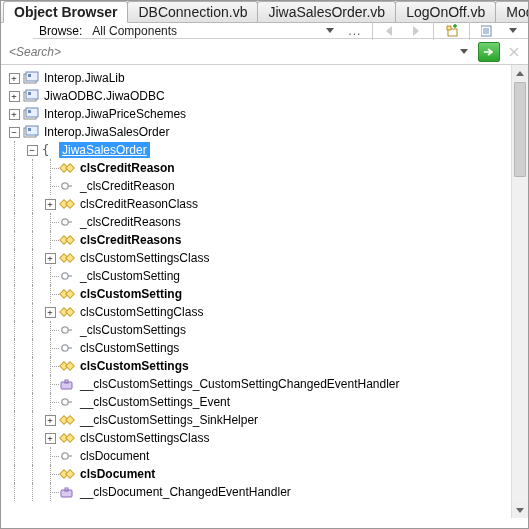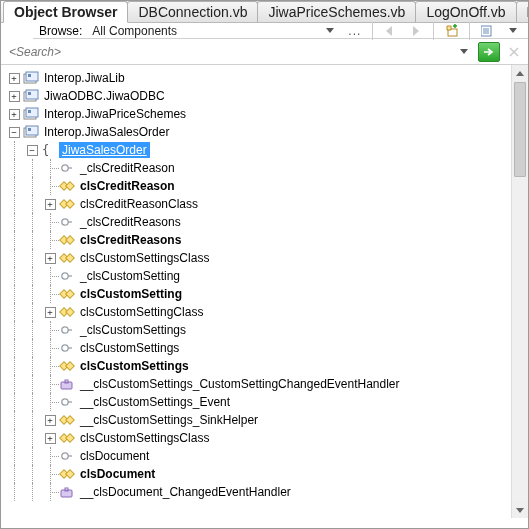--- a/index.html
+++ b/index.html
@@ -153,21 +153,21 @@
 <body>
 
 <div class="tabs">
   <div class="tab active">
       <span>Object Browser</span>
     </div>
   <div class="tab">
       <span>DBConnection.vb</span>
     </div>
   <div class="tab">
-      <span>JiwaPriceSchemes.vb</span>
+      <span>JiwaSalesOrder.vb</span>
     </div>
   <div class="tab">
       <span>LogOnOff.vb</span>
     </div>
   <div class="tab">
       <span>Module1.vb*</span>
     </div>
 
 </div>
 
@@ -312,39 +312,39 @@
         <span class="label sel">JiwaSalesOrder</span>
       </div>
       <div class="node">
         <span class="pad">
           <span class="ind ln-v"></span>
           <span class="ind ln-v"></span>
         </span>
         <span class="ind ln-l"></span>
         <span class="ico">
           <svg width="16" height="14">
+            <rect x="2" y="4" width="6" height="6" fill="#ffe28a" stroke="#c9a32b" transform="rotate(45 5 7)"></rect>
+            <rect x="8" y="4" width="6" height="6" fill="#ffe28a" stroke="#c9a32b" transform="rotate(45 11 7)"></rect>
+          </svg>
+        </span>
+        <span class="label bold">clsCreditReason</span>
+      </div>
+      <div class="node">
+        <span class="pad">
+          <span class="ind ln-v"></span>
+          <span class="ind ln-v"></span>
+        </span>
+        <span class="ind ln-l"></span>
+        <span class="ico">
+          <svg width="16" height="14">
             <circle cx="6" cy="7" r="3.2" fill="none" stroke="#9aa0a8" stroke-width="1.3"></circle>
             <line x1="9" y1="7" x2="13" y2="7" stroke="#9aa0a8" stroke-width="1.3"></line>
           </svg>
         </span>
         <span class="label">_clsCreditReason</span>
-      </div>
-      <div class="node">
-        <span class="pad">
-          <span class="ind ln-v"></span>
-          <span class="ind ln-v"></span>
-        </span>
-        <span class="ind ln-l"></span>
-        <span class="ico">
-          <svg width="16" height="14">
-            <rect x="2" y="4" width="6" height="6" fill="#ffe28a" stroke="#c9a32b" transform="rotate(45 5 7)"></rect>
-            <rect x="8" y="4" width="6" height="6" fill="#ffe28a" stroke="#c9a32b" transform="rotate(45 11 7)"></rect>
-          </svg>
-        </span>
-        <span class="label bold">clsCreditReason</span>
       </div>
       <div class="node">
         <span class="pad">
           <span class="ind ln-v"></span>
           <span class="ind ln-v"></span>
         </span>
         <span class="ind">
           <span class="exp">+</span>
         </span>
         <span class="ico">

